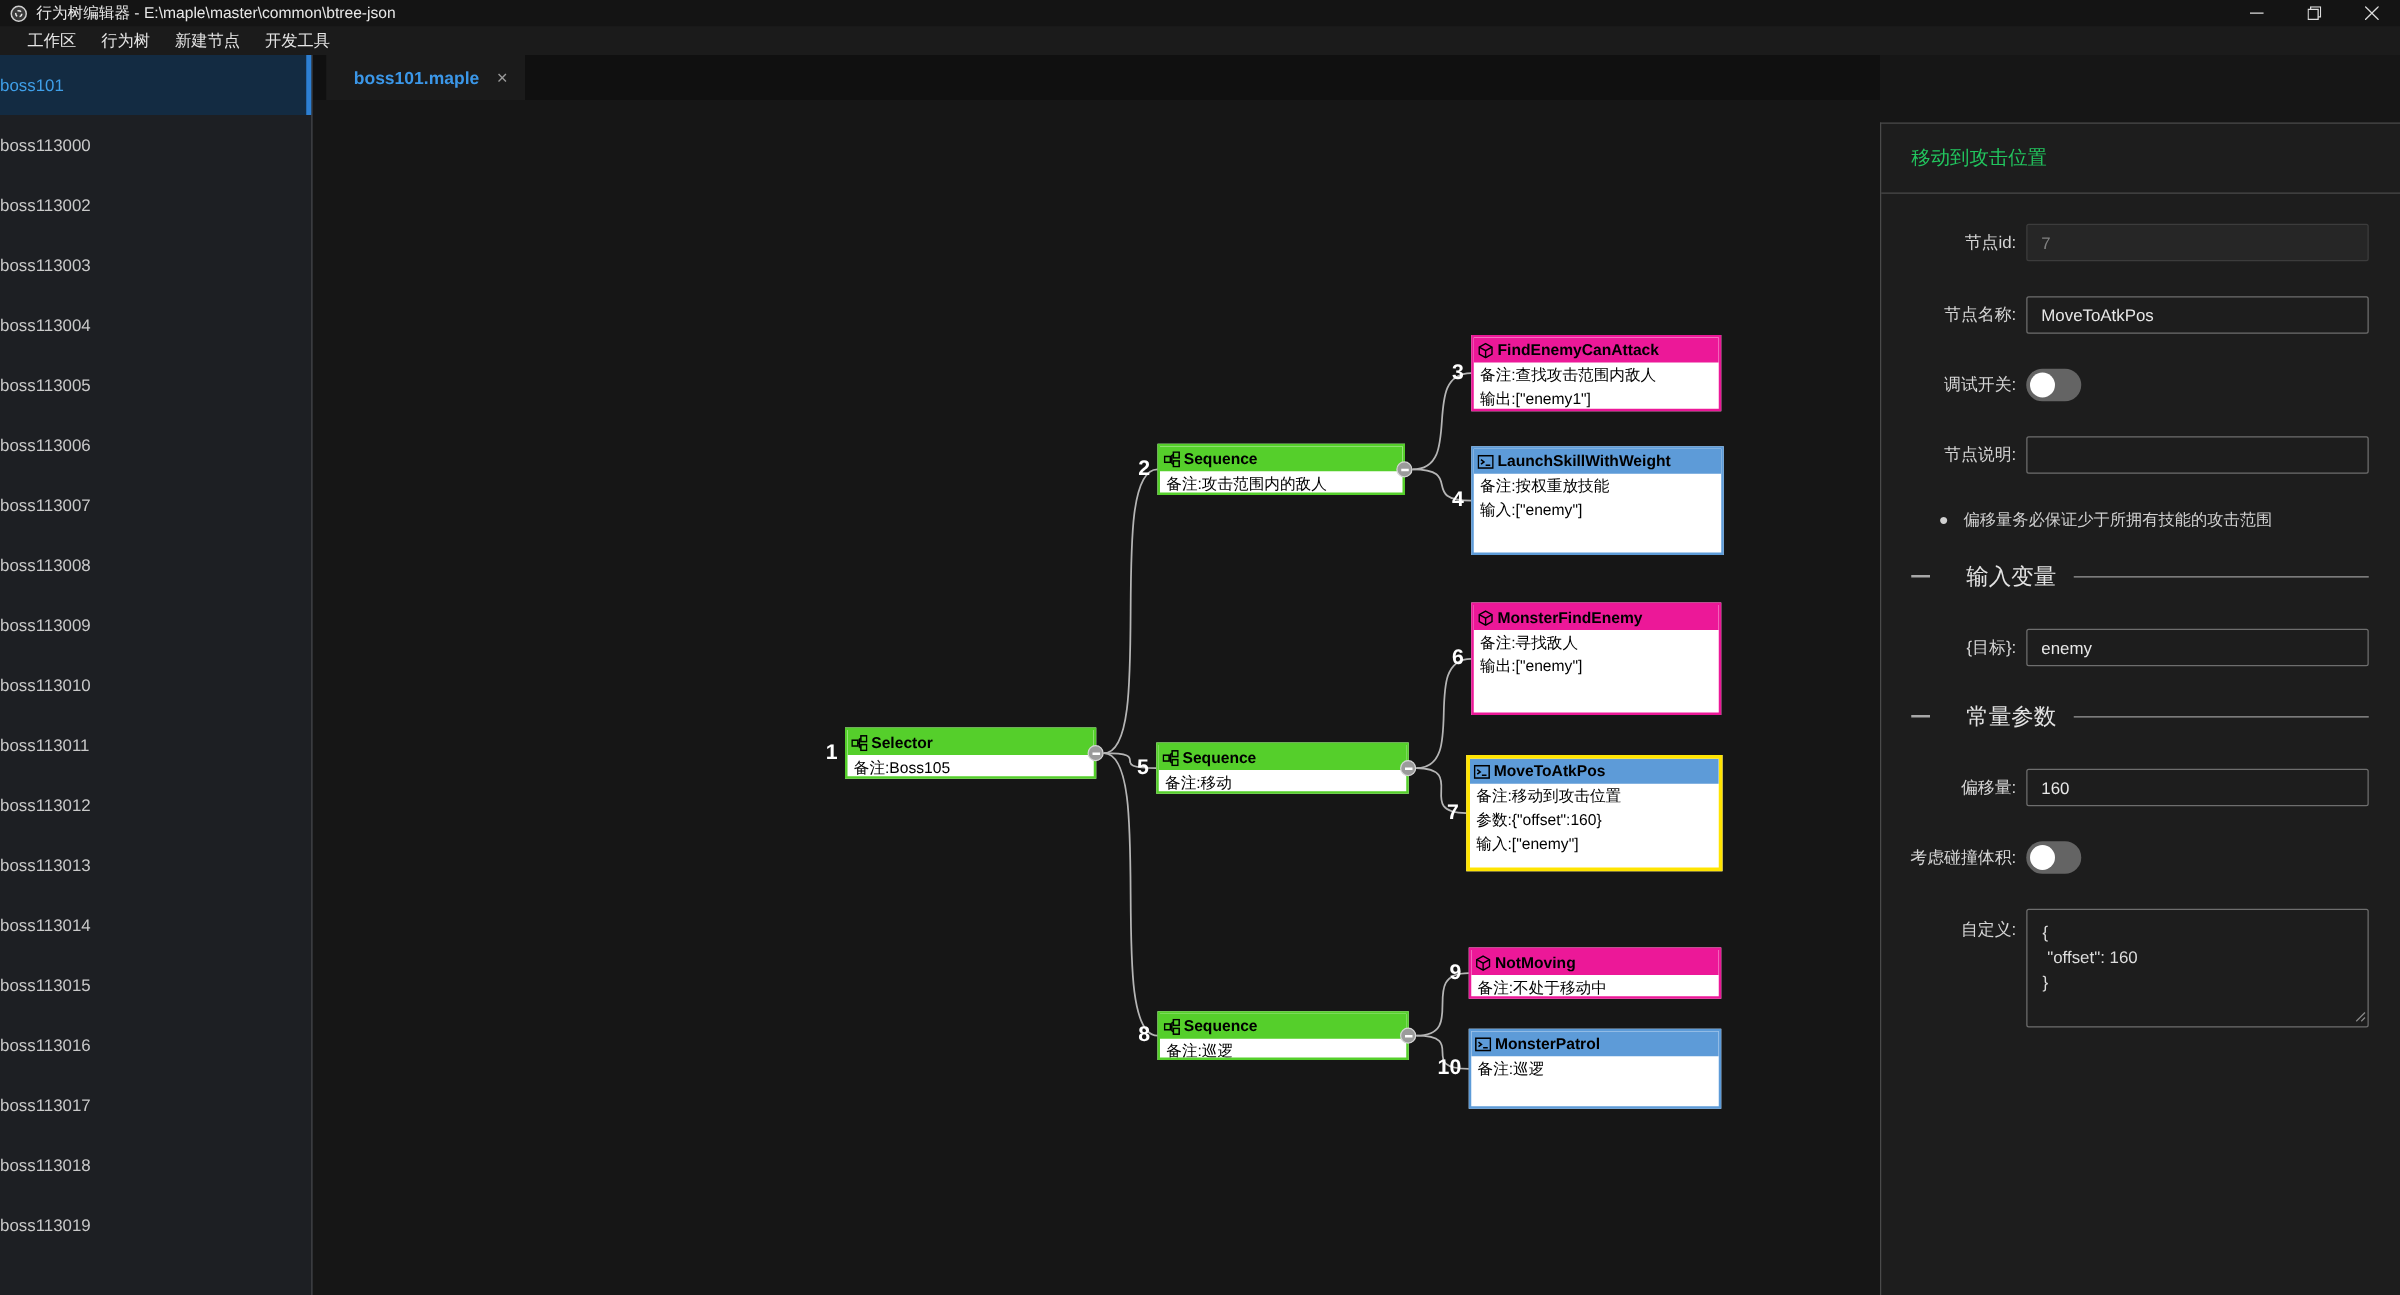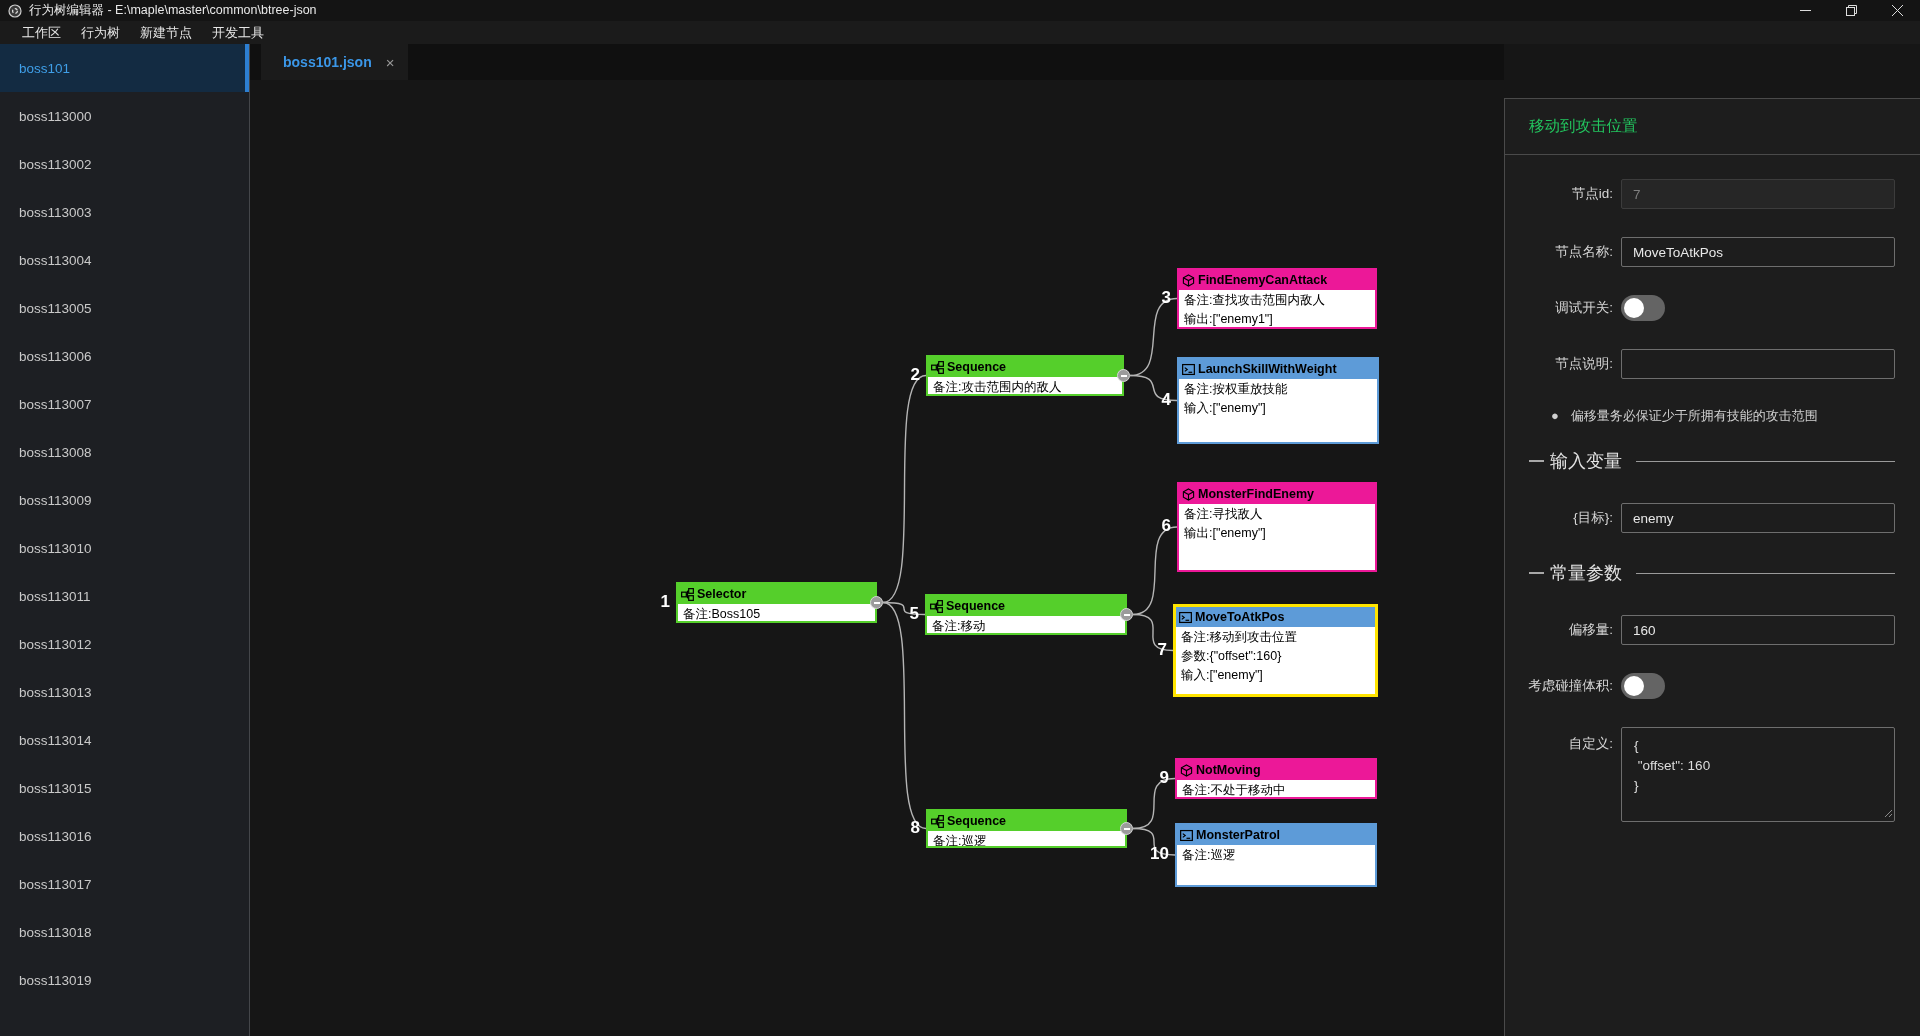--- a/index.html
+++ b/index.html
@@ -26,21 +26,21 @@
   .sidebar { position:absolute; left:0; top:44px; bottom:0; width:250px; background:#1d1f23;
              border-right:1px solid #44464a; z-index:3; }
   .search-row { display:flex; height:36px; padding:4px 2px 4px 4px; gap:3px; }
   .search-input { flex:1; background:#2a2c30; border:none; outline:none; color:#d7d7d7;
                   font-size:13.5px; padding:0 10px; font-family:"Liberation Sans",sans-serif; }
   .search-input::placeholder { color:#9a9da1; }
   .search-btn { width:32px; background:#2a2c30; border:none; display:flex; align-items:center;
                 justify-content:center; cursor:pointer; }
   .side-list { position:relative; }
   .side-item { position:relative; height:48px; display:flex; align-items:center;
-               padding-left:19px; color:#c9c9c9; font-size:13.5px; cursor:pointer; }
+               color:#c9c9c9; font-size:13.5px; cursor:pointer; }
   .side-item.selected { background:#132b42; color:#3f9fe8; }
   .side-item.selected .accent { position:absolute; right:0; top:0; bottom:0; width:4px;
                                 background:#2d7fd2; }
 
   
   .main { position:absolute; left:250px; top:44px; right:0; bottom:0; background:#161616; }
   .tabbar { position:absolute; left:0; top:0; width:1254px; height:36px; background:#101010;
             display:flex; }
   .tab { display:flex; align-items:center; gap:14px; padding:0 14px 0 22px; background:#1b1b1b;
          margin-left:11px; cursor:pointer; }
@@ -89,21 +89,21 @@
   .tinput:disabled { background:#262626; border-color:#3c3c3c; color:#808080; }
   .toggle { width:44px; height:26px; border-radius:13px; background:#646464; position:relative;
             cursor:pointer; flex:none; }
   .toggle .knob { position:absolute; left:3px; top:3px; width:20px; height:20px;
                   border-radius:50%; background:#ffffff; }
   .bullet-row { display:flex; margin:0 0 24px 46px; gap:12px; align-items:baseline; }
   .bullet-dot { color:#d0d0d0; font-size:13px; }
   .bullet-text { color:#d0d0d0; font-size:13px; }
   .section-row { display:flex; align-items:center; margin:0 0 30px 24px; }
   .section-dash { width:15px; border-top:2px solid #a8a8a8; flex:none; }
-  .section-title { font-size:18px; color:#e3e3e3; margin:0 0 0 6px; white-space:nowrap; }
+  .section-title { font-size:18px; color:#e3e3e3; margin:0 0 0 29px; white-space:nowrap; }
   .section-line { flex:1; border-top:1px solid #9a9a9a; margin-left:14px; }
   .tarea-wrap { flex:1; position:relative; }
   .tarea { width:100%; height:95px; background:transparent; border:1px solid #6e6e6e;
            border-radius:2px; color:#dddddd; font-size:13.5px; line-height:20px;
            padding:8px 12px; outline:none; resize:none; white-space:pre;
            font-family:"Liberation Sans",sans-serif; }
   .resize-grip { position:absolute; right:2px; bottom:4px; }
 </style>
 </head>
 <body>
@@ -208,21 +208,21 @@
         </div>
         <div class="side-item">
           <span>boss113019</span>
         </div>
       </div>
   </div>
 
   <div class="main">
     <div class="tabbar">
       <div class="tab">
-        <span class="tab-label">boss101.json</span>
+        <span class="tab-label">boss101.maple</span>
         <span class="tab-close">×</span>
       </div>
     </div>
     <div class="tree-layer">
         <svg width="1920" height="1036" class="edges">
           <path d="M 633 558.5 C 675 558.5, 634 331.5, 676 331.5" fill="none" stroke="#b5b5b5" stroke-width="1.4"></path>
           <path d="M 633 558.5 C 675 558.5, 633 570.5, 675 570.5" fill="none" stroke="#b5b5b5" stroke-width="1.4"></path>
           <path d="M 633 558.5 C 675 558.5, 634 784.5, 676 784.5" fill="none" stroke="#b5b5b5" stroke-width="1.4"></path>
           <path d="M 880 331.5 C 922 331.5, 885 254.5, 927 254.5" fill="none" stroke="#b5b5b5" stroke-width="1.4"></path>
           <path d="M 880 331.5 C 922 331.5, 885 356.5, 927 356.5" fill="none" stroke="#b5b5b5" stroke-width="1.4"></path>

